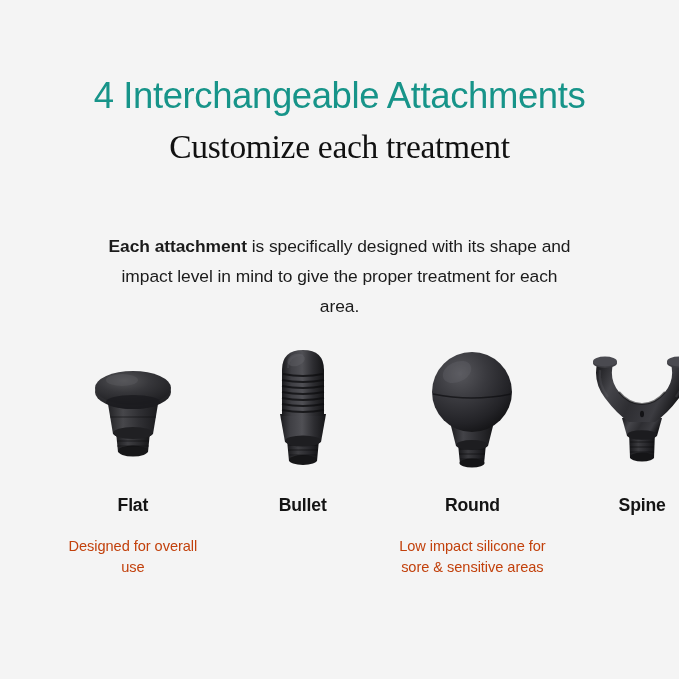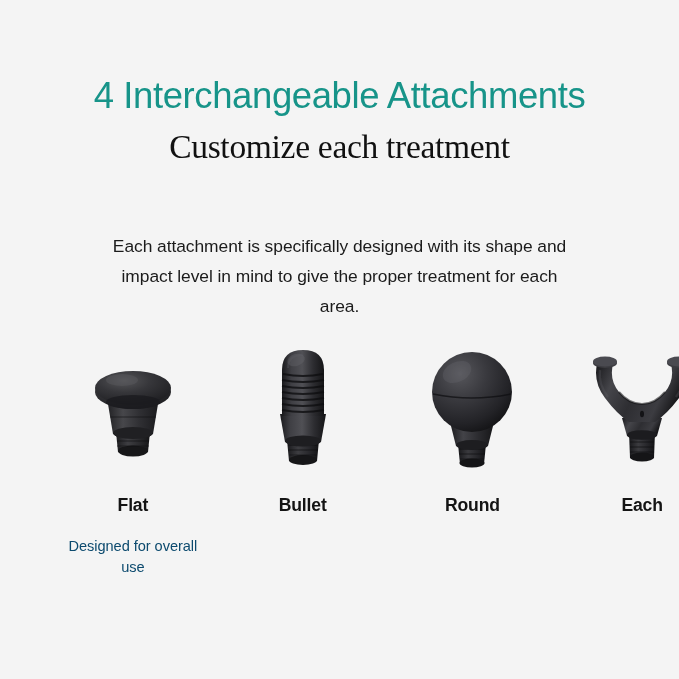--- a/index.html
+++ b/index.html
@@ -59,21 +59,21 @@
     transform: translateX(-50%);
     width: 470px;
     text-align: center;
     font-size: 17.4px;
     line-height: 30px;
     font-weight: 400;
     color: #1b1b1b;
     letter-spacing: -0.05px;
   }
   .intro b {
-    font-weight: 400;
+    font-weight: 700;
   }
 
   
   .grid {
     position: absolute;
     top: 344px;
     left: 0;
     width: 679px;
     display: flex;
     padding-left: 48px;
@@ -103,21 +103,21 @@
     color: #141414;
     letter-spacing: -0.15px;
     line-height: 22px;
     text-align: center;
   }
   .item-desc {
     margin-top: 20px;
     font-size: 14.6px;
     line-height: 20.5px;
     font-weight: 400;
-    color: #0c4a6e;
+    color: #c2410c;
     text-align: center;
     letter-spacing: -0.05px;
     width: 150px;
   }
 </style>
 </head>
 <body>
 
 <div class="page">
 
@@ -256,20 +256,21 @@
           <ellipse cx="75" cy="101" rx="16" ry="5" fill="#1d1d20"></ellipse>
 
           <circle cx="75" cy="48" r="40" fill="url(#gBall)"></circle>
 
           <path d="M36,50 Q75,58 114,50" stroke="#0d0d0f" stroke-width="1.6" fill="none" opacity="0.7"></path>
 
           <ellipse cx="60" cy="28" rx="15" ry="10" fill="#6b6b72" opacity="0.28" transform="rotate(-25 60 28)"></ellipse>
         </svg>
       </div>
       <div class="item-label">Round</div>
+      <div class="item-desc">Low impact silicone for sore &amp; sensitive areas</div>
     </div>
 
     <div class="cell">
       <div class="art">
         <svg viewBox="0 0 150 130" xmlns="http://www.w3.org/2000/svg">
           <defs>
             <linearGradient id="gForkBody" x1="0" y1="0" x2="1" y2="0.3">
               <stop offset="0%" stop-color="#18181b"></stop>
               <stop offset="25%" stop-color="#45454a"></stop>
               <stop offset="52%" stop-color="#2e2e32"></stop>
@@ -314,17 +315,17 @@
           <ellipse cx="112" cy="17.5" rx="12" ry="5" fill="#4a4a50"></ellipse>
 
           <path d="M52,48 Q62,60 75,60 Q88,60 98,48" stroke="#0d0d0f" stroke-width="2" fill="none" opacity="0.55"></path>
 
           <ellipse cx="75" cy="70" rx="2" ry="3.2" fill="#0d0d0f" opacity="0.85"></ellipse>
 
           <path d="M33,26 Q31,40 41,53" stroke="#5c5c63" stroke-width="2.4" fill="none" opacity="0.3"></path>
           <path d="M117,26 Q119,40 109,53" stroke="#5c5c63" stroke-width="2.4" fill="none" opacity="0.3"></path>
         </svg>
       </div>
-      <div class="item-label">Each</div>
+      <div class="item-label">Spine</div>
     </div>
 
   </div>
 </div>
 
 </body></html>

